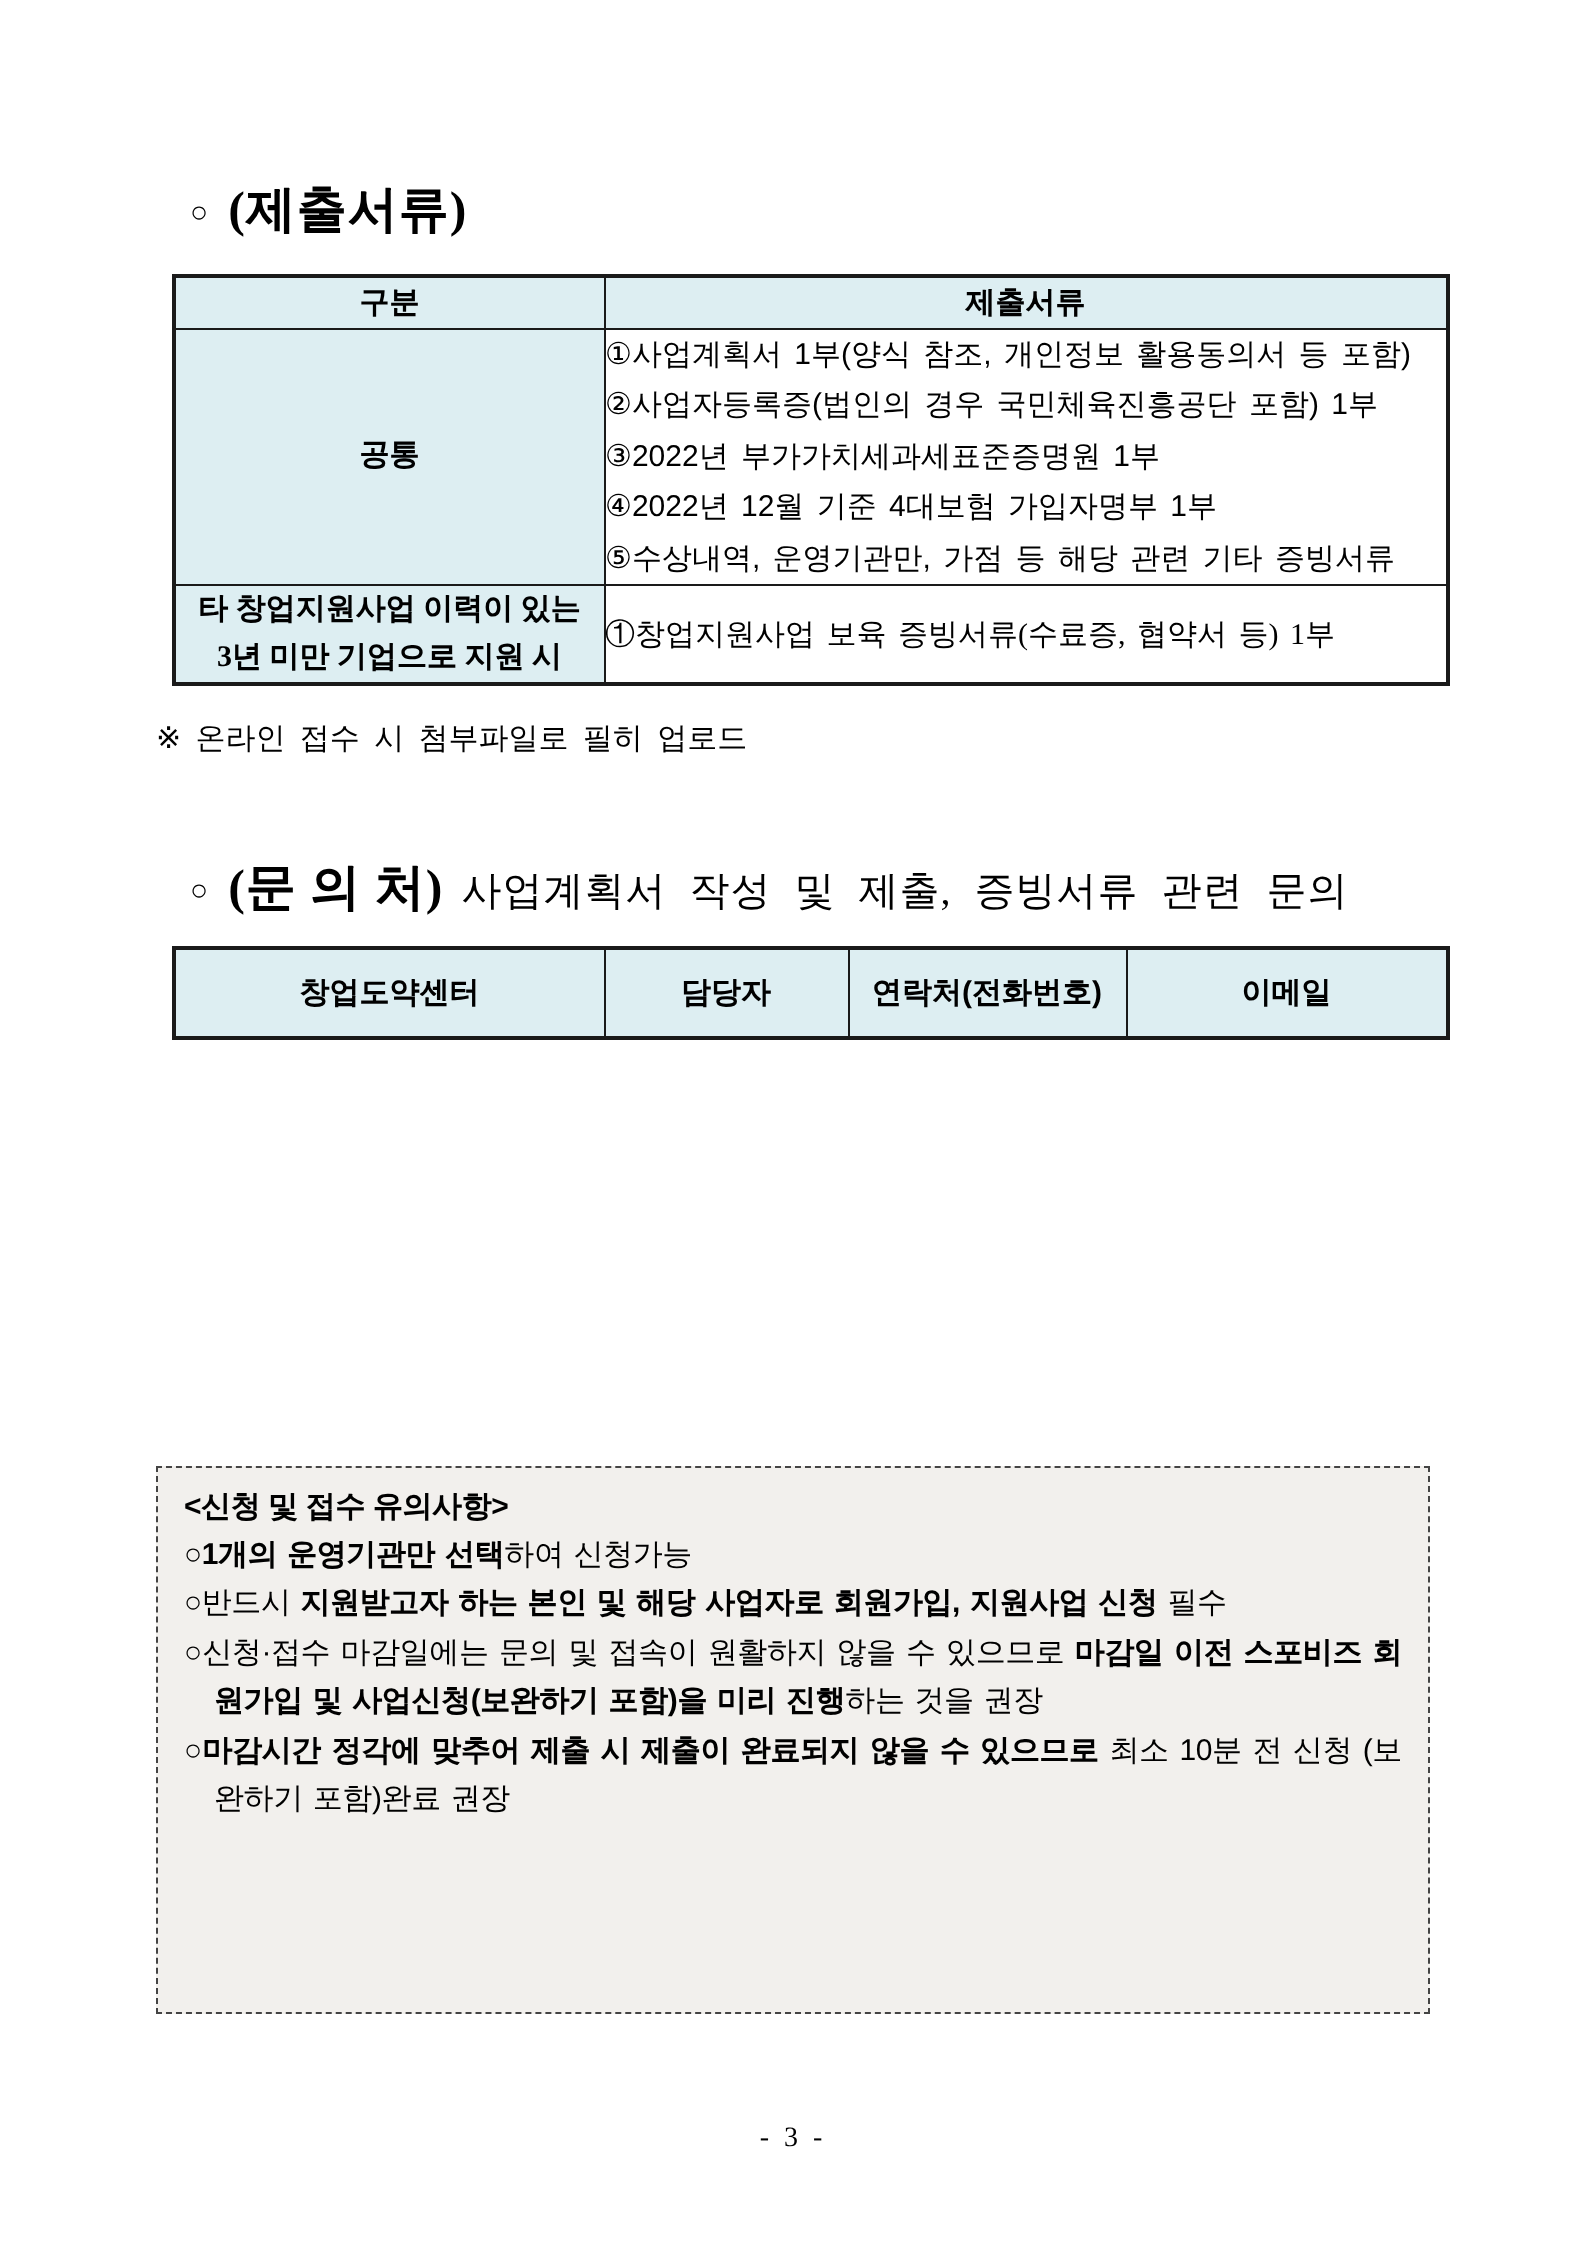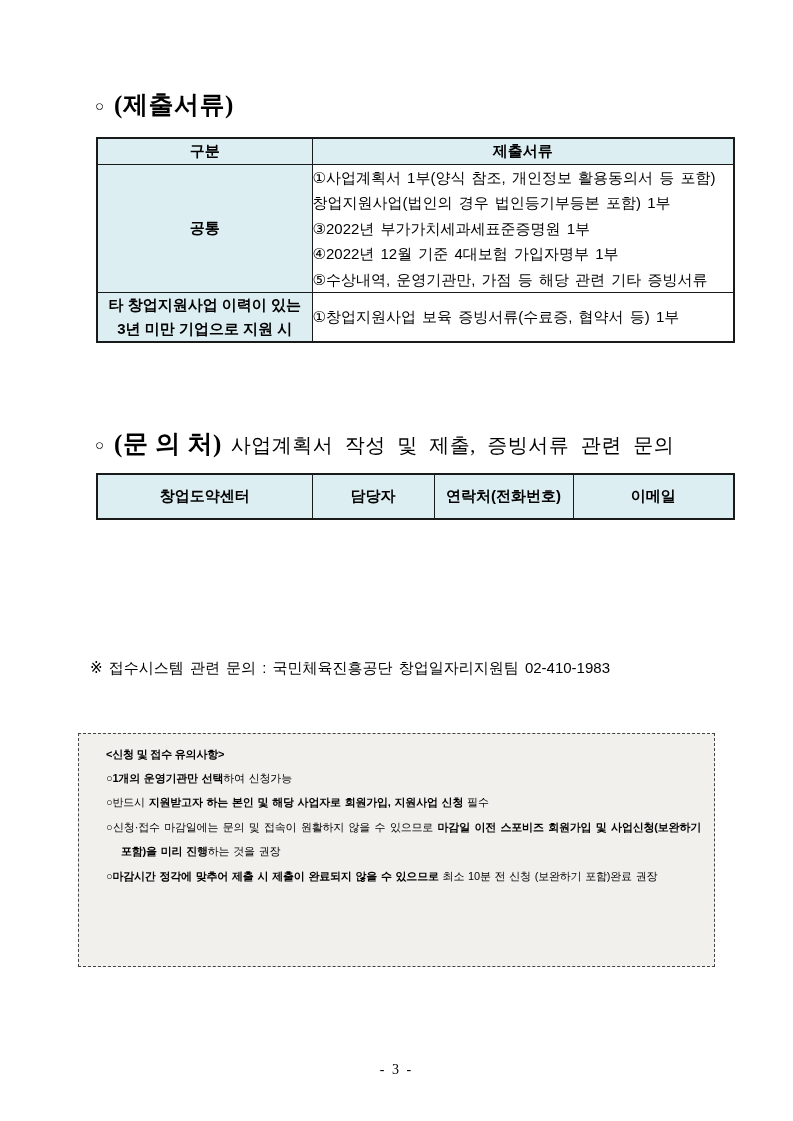--- a/index.html
+++ b/index.html
@@ -21,36 +21,36 @@
   .sec-heading .bullet{font-size:15px;margin-right:10px;transform:translateY(-2px);}
   .sec-heading .h-bold{
     font-family:"Liberation Serif","DejaVu Serif",serif;
     font-weight:bold;font-size:25px;letter-spacing:.5px;
   }
   .sec-heading .h-rest{
     font-family:"Liberation Serif","DejaVu Serif",serif;
     font-size:20px;margin-left:9px;word-spacing:6px;letter-spacing:.5px;
   }
   
-  table.doc{border-collapse:collapse;position:absolute;left:96px;width:637px;table-layout:fixed;}
+  table.doc{border-collapse:collapse;position:absolute;left:86px;width:637px;table-layout:fixed;}
   table.doc{border:2px solid var(--border);}
   table.doc th,table.doc td{border:1px solid var(--border);padding:0;font-size:15px;}
   table.doc th{background:var(--header-bg);font-weight:bold;text-align:center;}
   td.label-cell{background:var(--header-bg);font-weight:bold;text-align:center;line-height:24px;}
   td.items-cell{padding:6px 10px 6px 12px;}
   td.items-cell .item{line-height:25.5px;word-spacing:2px;white-space:nowrap;}
   td.single-cell{padding:0 10px 0 12px;word-spacing:2px;}
   td.center-cell{text-align:center;line-height:22px;}
   
   .note{position:absolute;font-size:15px;word-spacing:3px;white-space:nowrap;}
   
   .notice-box{
-    position:absolute;left:78px;top:733px;width:637px;height:234px;
+    position:absolute;left:78px;top:733px;width:637px;height:274px;
     background:var(--notice-bg);border:1px dashed #444;
-    padding:8px 13px 6px 27px;font-size:11px;overflow:hidden;
+    padding:8px 13px 6px 13px;font-size:15px;overflow:hidden;
   }
   .notice-title{font-weight:bold;line-height:24px;letter-spacing:-.2px;}
   .n-line{
     line-height:24.4px;text-align:justify;letter-spacing:-.2px;
     padding-left:15px;text-indent:-15px;word-spacing:1px;
   }
   .n-line .b{font-weight:bold;}
   .n-line .hl{background:var(--highlight);}
   
   .footer{
@@ -75,36 +75,37 @@
       </colgroup>
     <tbody>
         <tr style="height:26px;">
       <th>구분</th>
       <th>제출서류</th>
     </tr>
     <tr style="height:127px;">
       <td class="label-cell">공통</td>
       <td class="items-cell">
         <div class="item">①사업계획서 1부(양식 참조, 개인정보 활용동의서 등 포함)</div>
-        <div class="item">창업지원사업(법인의 경우 법인등기부등본 포함) 1부</div>
+        <div class="item">②사업자등록증(법인의 경우 국민체육진흥공단 포함) 1부</div>
         <div class="item">③2022년 부가가치세과세표준증명원 1부</div>
         <div class="item">④2022년 12월 기준 4대보험 가입자명부 1부</div>
         <div class="item">⑤수상내역, 운영기관만, 가점 등 해당 관련 기타 증빙서류</div>
       </td>
     </tr>
-    <tr style="height:48px;">
+    <tr style="height:48px;font-family:Liberation Serif, serif;">
       <td class="label-cell">
         <div>타 창업지원사업 이력이 있는</div>
         <div>3년 미만 기업으로 지원 시</div>
       </td>
       <td class="single-cell">①창업지원사업 보육 증빙서류(수료증, 협약서 등) 1부</td>
     </tr>
   </tbody>
     </table>
 
+  <div class="note" style="left:78px;top:360px;">※ 온라인 접수 시 첨부파일로 필히 업로드</div>
 
   <div class="sec-heading" style="top:427px;">
     <span class="bullet">○</span>
     <span class="h-bold">(문 의 처)</span>
     <span class="h-rest">사업계획서 작성 및 제출, 증빙서류 관련 문의</span>
   </div>
 
   <table class="doc" style="top:473px;">
     <colgroup>
         <col style="width:215px">
@@ -115,21 +116,20 @@
     <tbody>
         <tr style="height:45px;">
       <th>창업도약센터</th>
       <th>담당자</th>
       <th>연락처(전화번호)</th>
       <th>이메일</th>
     </tr>
   </tbody>
     </table>
 
-  <div class="note" style="left:90px;top:659px;word-spacing:2px;">※ 접수시스템 관련 문의 : 국민체육진흥공단 창업일자리지원팀 02-410-1983</div>
 
   <div class="notice-box">
     <div class="notice-title">&lt;신청 및 접수 유의사항&gt;</div>
 
     <div class="n-line">
       <span>○</span><span class="b">1개의 운영기관만 선택</span><span>하여 신청가능</span>
     </div>
 
     <div class="n-line">
       <span>○</span><span>반드시 </span><span class="b">지원받고자 하는 본인 및 해당 사업자로 회원가입, 지원사업 신청</span><span> 필수</span>

